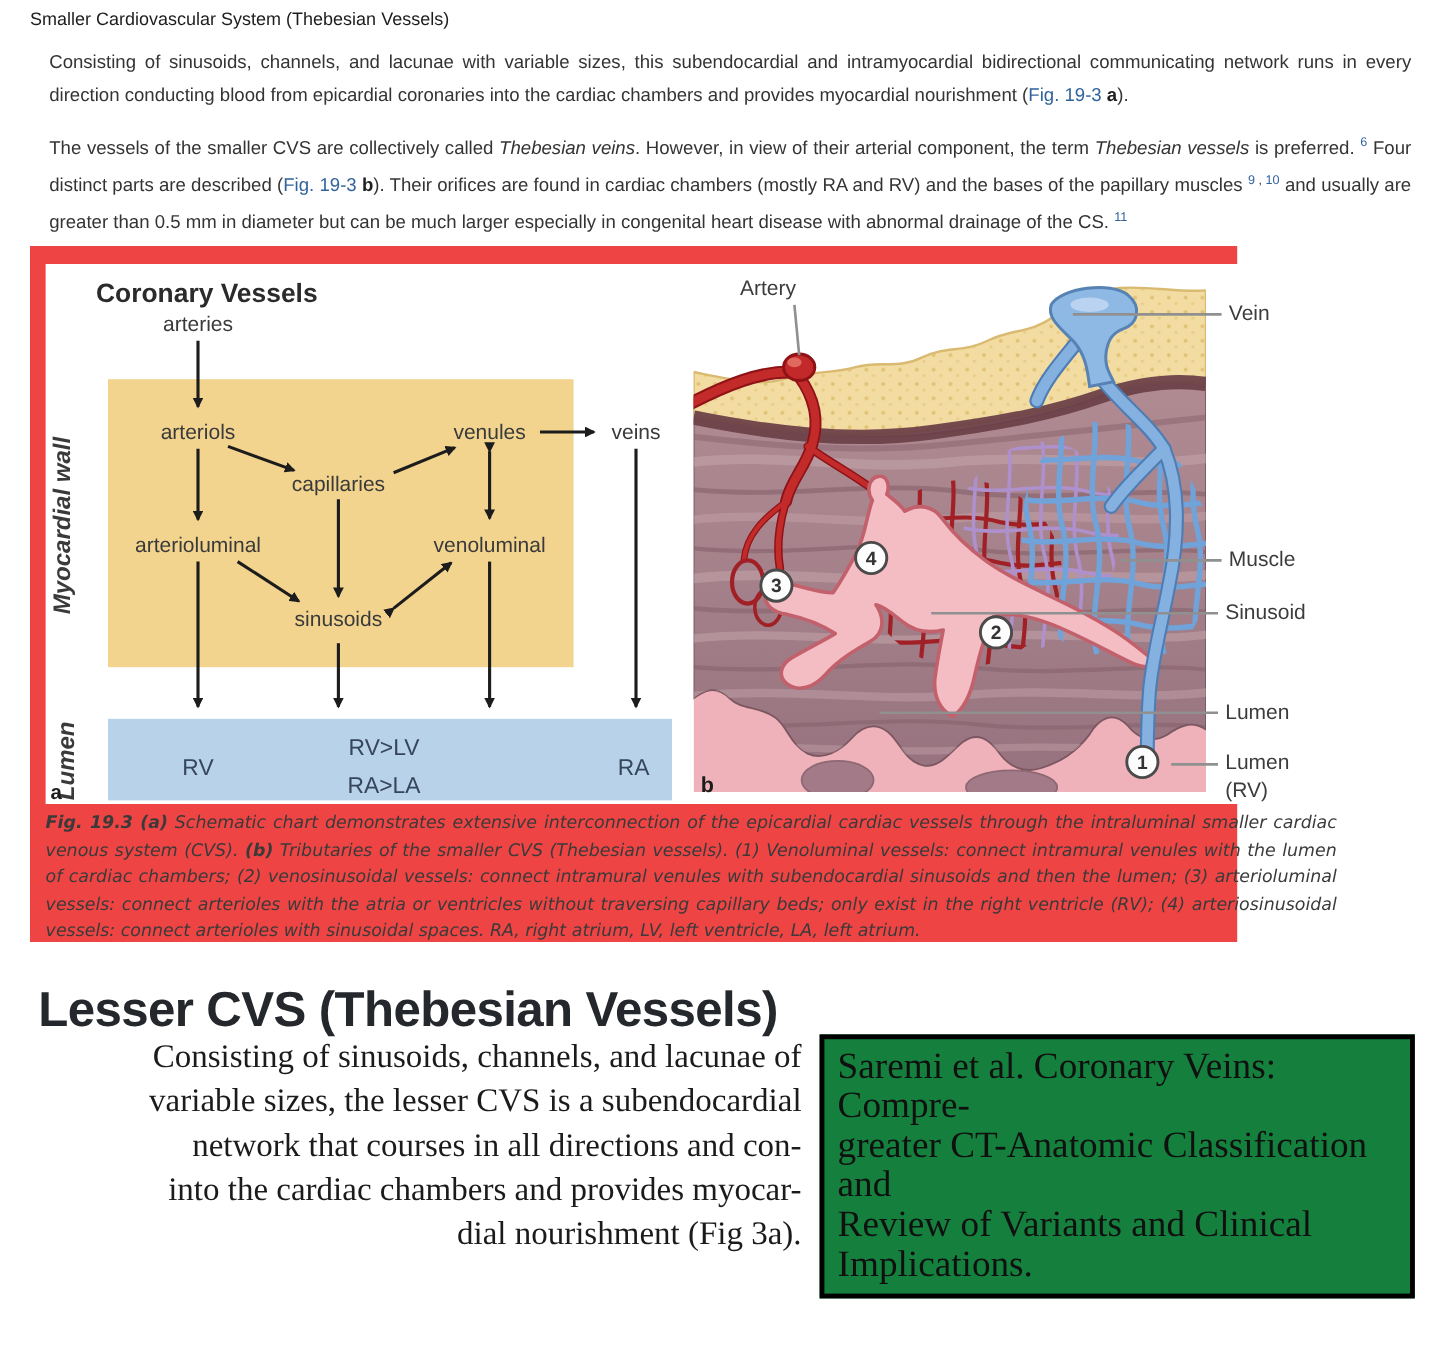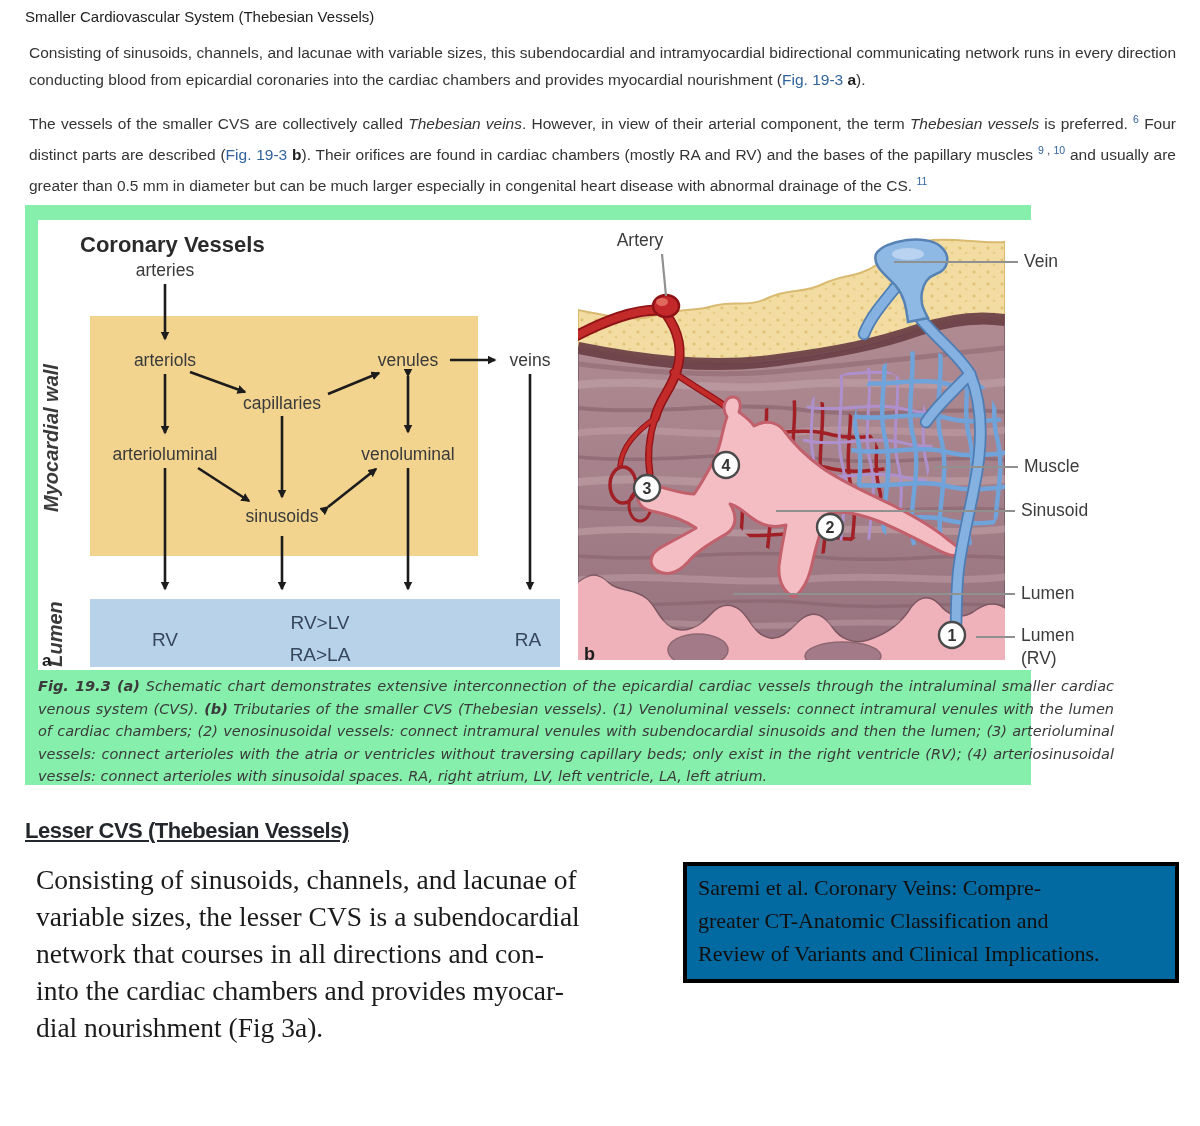--- a/index.html
+++ b/index.html
@@ -3,50 +3,50 @@
 <meta charset="utf-8">
 <style>
   html,body{margin:0;padding:0;}
   body{
     width:1200px;height:1126px;position:relative;background:#ffffff;
     font-family:"Liberation Sans", sans-serif;overflow:hidden;
   }
   
   .top-text{position:absolute;left:25px;top:8px;width:1151px;color:#343434;}
   .doc-heading{font-size:15px;font-weight:400;color:#1d1d1d;margin:0 0 14px 0;}
-  .para{font-size:15.5px;line-height:27px;text-align:justify;margin:0 0 13px 4px;}
+  .para{font-size:15.5px;line-height:27px;text-align:justify;margin:0 0 13px 16px;}
   .rt-b{font-weight:700;color:#1e1e1e;}
   .rt-i{font-style:italic;}
   .rt-link{color:#31639c;}
   .rt-sup{font-size:10.5px;vertical-align:6px;}
   .rt-suplink{font-size:10.5px;vertical-align:6px;color:#31639c;}
   
-  .figure-box{position:absolute;left:25px;top:205px;width:1006px;height:580px;background:#86efac;}
+  .figure-box{position:absolute;left:25px;top:205px;width:1006px;height:580px;background:#ef4444;}
   .fig-white{position:absolute;left:13px;top:15px;width:1052px;height:450px;background:#ffffff;}
   .panel-a{position:absolute;left:13px;top:15px;width:530px;height:450px;}
   .panel-b{position:absolute;left:553px;top:15px;width:512px;height:450px;}
   .fig-caption{
     position:absolute;left:13px;top:470px;width:1076px;
     font-family:"DejaVu Sans", sans-serif;font-style:italic;
     font-size:14.5px;line-height:22.5px;text-align:justify;color:#3a3a3a;
   }
   .fig-caption .rt-b{color:inherit;}
   
   .lesser-head{
-    position:absolute;left:25px;top:818px;width:630px;text-align:left;
-    font-size:22px;font-weight:700;color:#24272c;letter-spacing:-0.5px;text-decoration:underline;
+    position:absolute;left:25px;top:818px;width:630px;text-align:center;
+    font-size:41px;font-weight:700;color:#24272c;letter-spacing:-0.5px;
   }
   .lesser-body{
-    position:absolute;left:36px;top:861px;width:648px;
-    font-family:"Liberation Serif", serif;font-size:27.5px;line-height:37px;color:#1b1b1b;
+    position:absolute;left:20px;top:861px;width:648px;
+    font-family:"Liberation Serif", serif;font-size:27.5px;line-height:37px;color:#1b1b1b;text-align:right;
   }
   .cite-box{
     position:absolute;left:683px;top:862px;width:466px;
-    border:4px solid #000;background:#0369a1;padding:5px 11px 9px 11px;
-    font-family:"Liberation Serif", serif;font-size:22px;line-height:33px;color:#101010;
+    border:4px solid #000;background:#15803d;padding:5px 11px 9px 11px;
+    font-family:"Liberation Serif", serif;font-size:31px;line-height:33px;color:#101010;
   }
   svg text{font-family:"Liberation Sans", sans-serif;}
 </style>
 </head>
 <body>
 
 <div class="top-text">
   <div class="doc-heading">Smaller Cardiovascular System (Thebesian Vessels)</div>
   <p class="para"><span class="rt-p">Consisting of sinusoids, channels, and lacunae with variable sizes, this subendocardial and intramyocardial bidirectional communicating network runs in every direction conducting blood from epicardial coronaries into the cardiac chambers and provides myocardial nourishment (</span><span class="rt-link">Fig. 19-3</span><span class="rt-p"> </span><span class="rt-b">a</span><span class="rt-p">).</span></p>
   <p class="para"><span class="rt-p">The vessels of the smaller CVS are collectively called </span><span class="rt-i">Thebesian veins</span><span class="rt-p">. However, in view of their arterial component, the term </span><span class="rt-i">Thebesian vessels</span><span class="rt-p"> is preferred. </span><span class="rt-suplink">6</span><span class="rt-p"> Four distinct parts are described (</span><span class="rt-link">Fig. 19-3</span><span class="rt-p"> </span><span class="rt-b">b</span><span class="rt-p">). Their orifices are found in cardiac chambers (mostly RA and RV) and the bases of the papillary muscles </span><span class="rt-suplink">9</span><span class="rt-sup"> , </span><span class="rt-suplink">10</span><span class="rt-p"> and usually are greater than 0.5 mm in diameter but can be much larger especially in congenital heart disease with abnormal drainage of the CS. </span><span class="rt-suplink">11</span></p>

